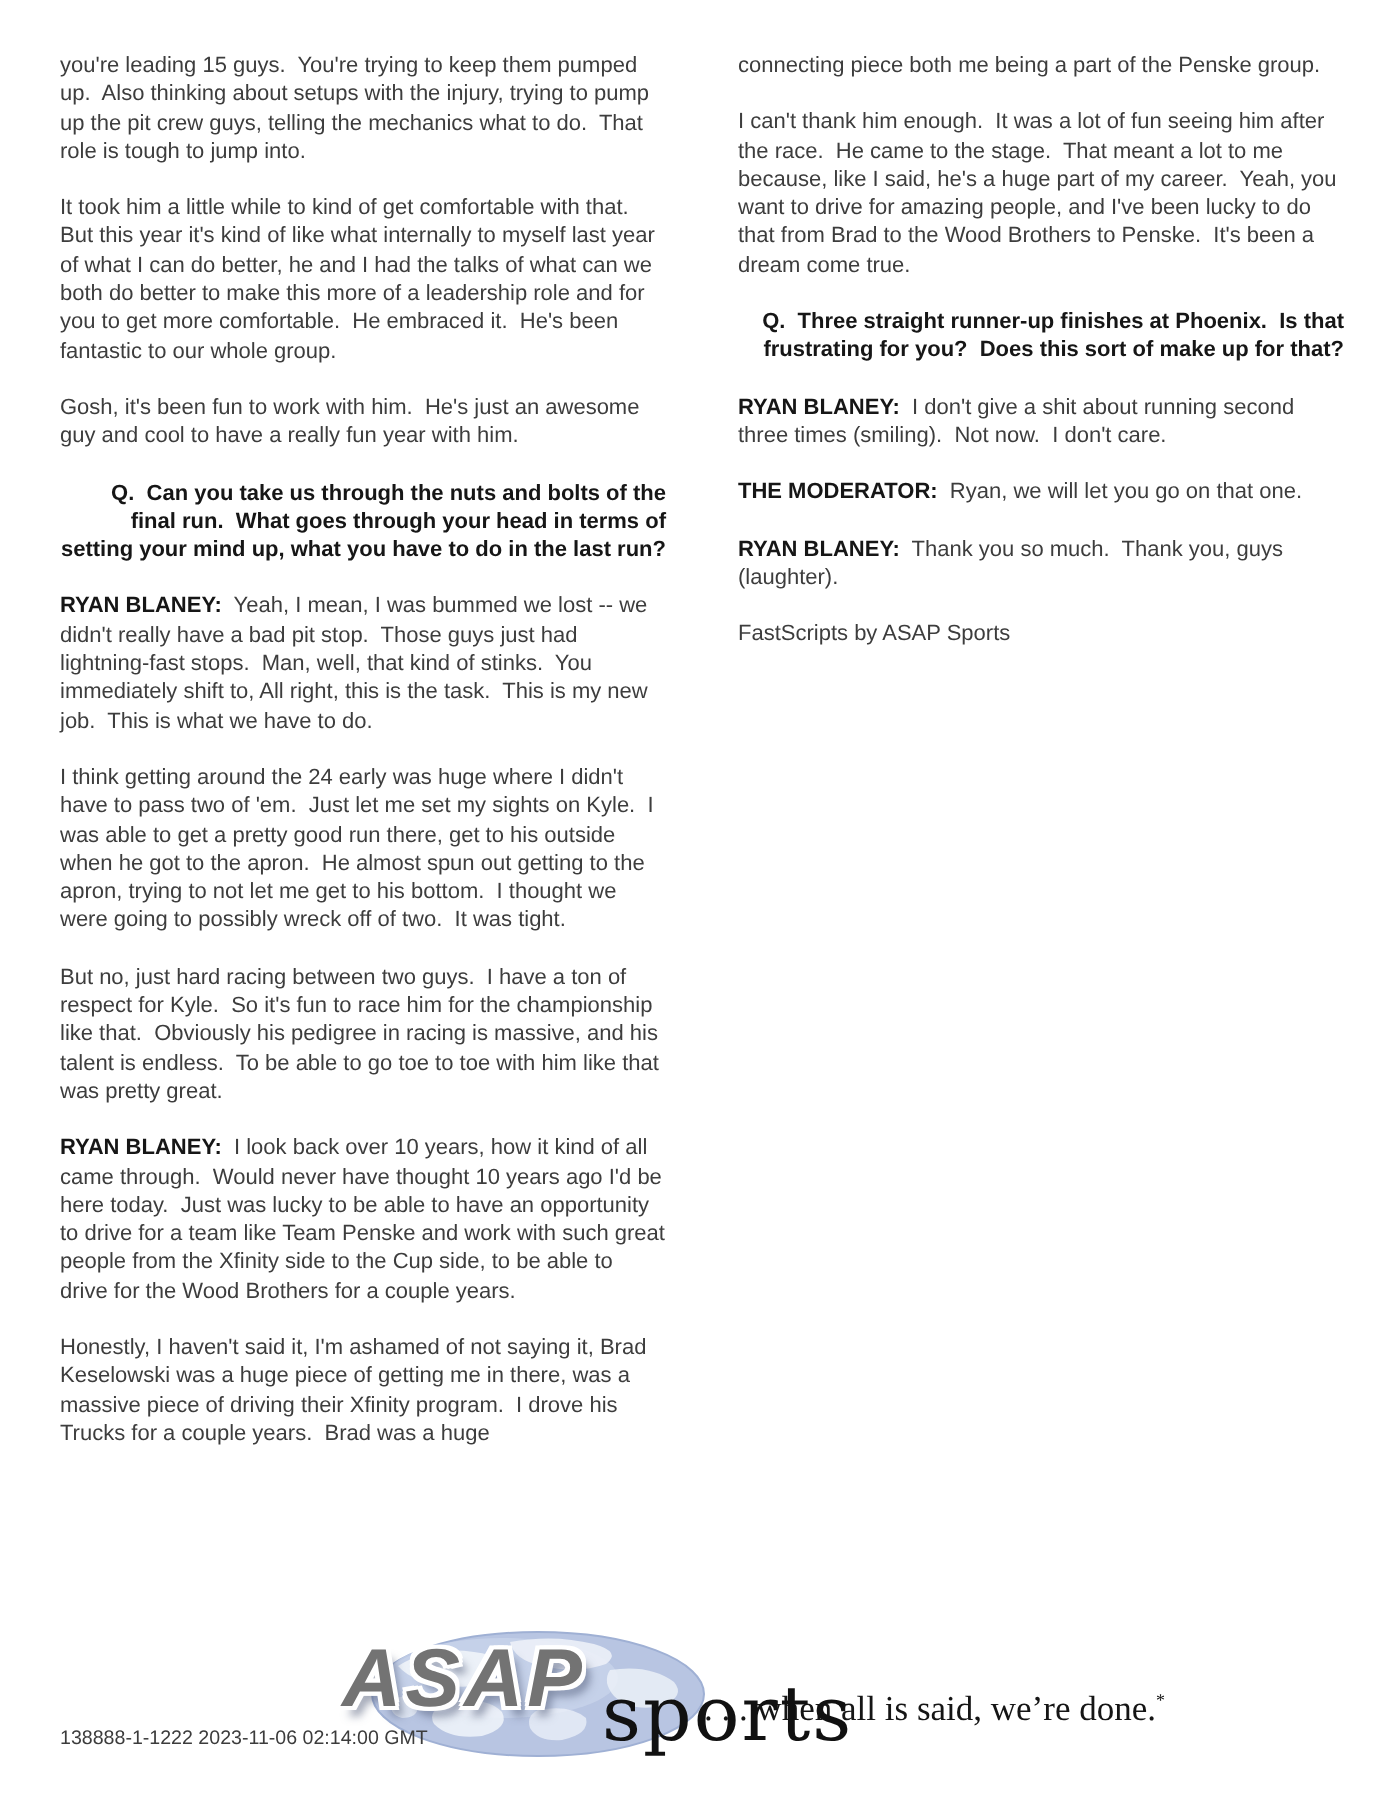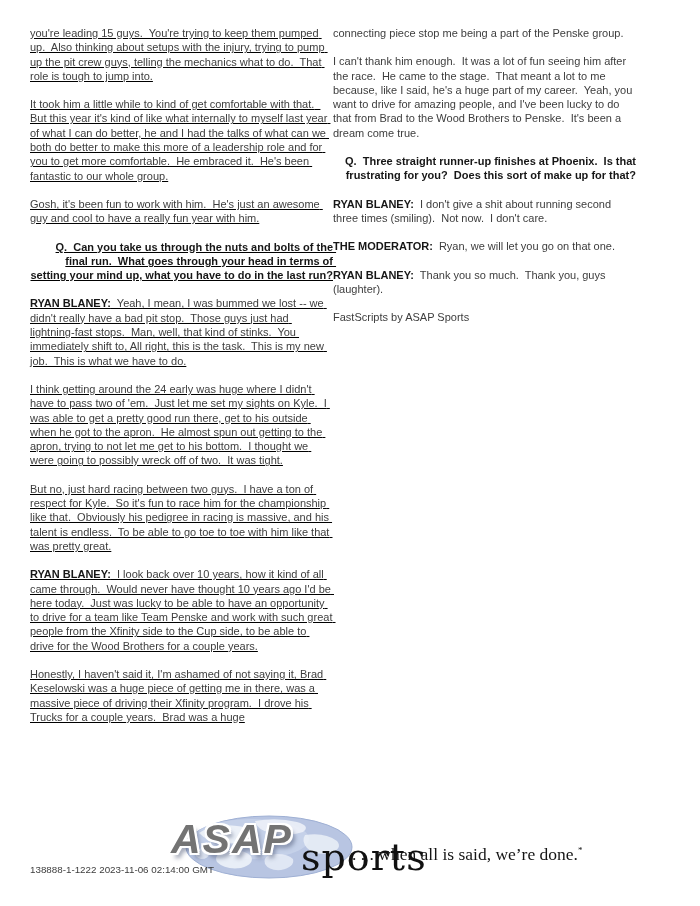--- a/index.html
+++ b/index.html
@@ -2,21 +2,21 @@
 <html><head>
 <meta charset="utf-8">
 <style>
   html,body{margin:0;padding:0;background:#ffffff;}
   .page{
     position:relative;width:700px;height:906px;background:#ffffff;overflow:hidden;
     font-family:"Liberation Sans",sans-serif;
   }
   .columns{position:absolute;left:30px;top:26px;width:642px;display:flex;}
   .col{width:303px;}
-  .col-left{text-decoration:underline;}
+  .col-left{margin-right:36px;}
   .para{
     margin:0 0 14px 0;font-size:11px;line-height:14.3px;color:#3d3d3d;
     white-space:pre-wrap;
   }
   .para.q{font-weight:bold;color:#161616;text-align:right;}
   .para b{color:#161616;}
   
   .globe{position:absolute;left:185px;top:815px;z-index:1;}
   .asap{
     position:absolute;left:171px;top:816px;z-index:3;
@@ -57,21 +57,21 @@
         <p class="para plain">It took him a little while to kind of get comfortable with that.  But this year it's kind of like what internally to myself last year of what I can do better, he and I had the talks of what can we both do better to make this more of a leadership role and for you to get more comfortable.  He embraced it.  He's been fantastic to our whole group.</p>
         <p class="para plain">Gosh, it's been fun to work with him.  He's just an awesome guy and cool to have a really fun year with him.</p>
         <p class="para q">Q.  Can you take us through the nuts and bolts of the final run.  What goes through your head in terms of setting your mind up, what you have to do in the last run?</p>
         <p class="para speech"><b>RYAN BLANEY:</b><span>  Yeah, I mean, I was bummed we lost -- we didn't really have a bad pit stop.  Those guys just had lightning-fast stops.  Man, well, that kind of stinks.  You immediately shift to, All right, this is the task.  This is my new job.  This is what we have to do.</span></p>
         <p class="para plain">I think getting around the 24 early was huge where I didn't have to pass two of 'em.  Just let me set my sights on Kyle.  I was able to get a pretty good run there, get to his outside when he got to the apron.  He almost spun out getting to the apron, trying to not let me get to his bottom.  I thought we were going to possibly wreck off of two.  It was tight.</p>
         <p class="para plain">But no, just hard racing between two guys.  I have a ton of respect for Kyle.  So it's fun to race him for the championship like that.  Obviously his pedigree in racing is massive, and his talent is endless.  To be able to go toe to toe with him like that was pretty great.</p>
         <p class="para speech"><b>RYAN BLANEY:</b><span>  I look back over 10 years, how it kind of all came through.  Would never have thought 10 years ago I'd be here today.  Just was lucky to be able to have an opportunity to drive for a team like Team Penske and work with such great people from the Xfinity side to the Cup side, to be able to drive for the Wood Brothers for a couple years.</span></p>
         <p class="para plain">Honestly, I haven't said it, I'm ashamed of not saying it, Brad Keselowski was a huge piece of getting me in there, was a massive piece of driving their Xfinity program.  I drove his Trucks for a couple years.  Brad was a huge</p>
       </div>
     <div class="col col-right" id="col-right">
-        <p class="para plain">connecting piece stop me being a part of the Penske group.</p>
+        <p class="para plain">connecting piece both me being a part of the Penske group.</p>
         <p class="para plain">I can't thank him enough.  It was a lot of fun seeing him after the race.  He came to the stage.  That meant a lot to me because, like I said, he's a huge part of my career.  Yeah, you want to drive for amazing people, and I've been lucky to do that from Brad to the Wood Brothers to Penske.  It's been a dream come true.</p>
         <p class="para q">Q.  Three straight runner-up finishes at Phoenix.  Is that frustrating for you?  Does this sort of make up for that?</p>
         <p class="para speech"><b>RYAN BLANEY:</b><span>  I don't give a shit about running second three times (smiling).  Not now.  I don't care.</span></p>
         <p class="para speech"><b>THE MODERATOR:</b><span>  Ryan, we will let you go on that one.</span></p>
         <p class="para speech"><b>RYAN BLANEY:</b><span>  Thank you so much.  Thank you, guys (laughter).</span></p>
         <p class="para plain">FastScripts by ASAP Sports</p>
       </div>
   </div>
 
   <svg class="globe" width="168" height="64" viewBox="0 0 168 64" aria-hidden="true">

